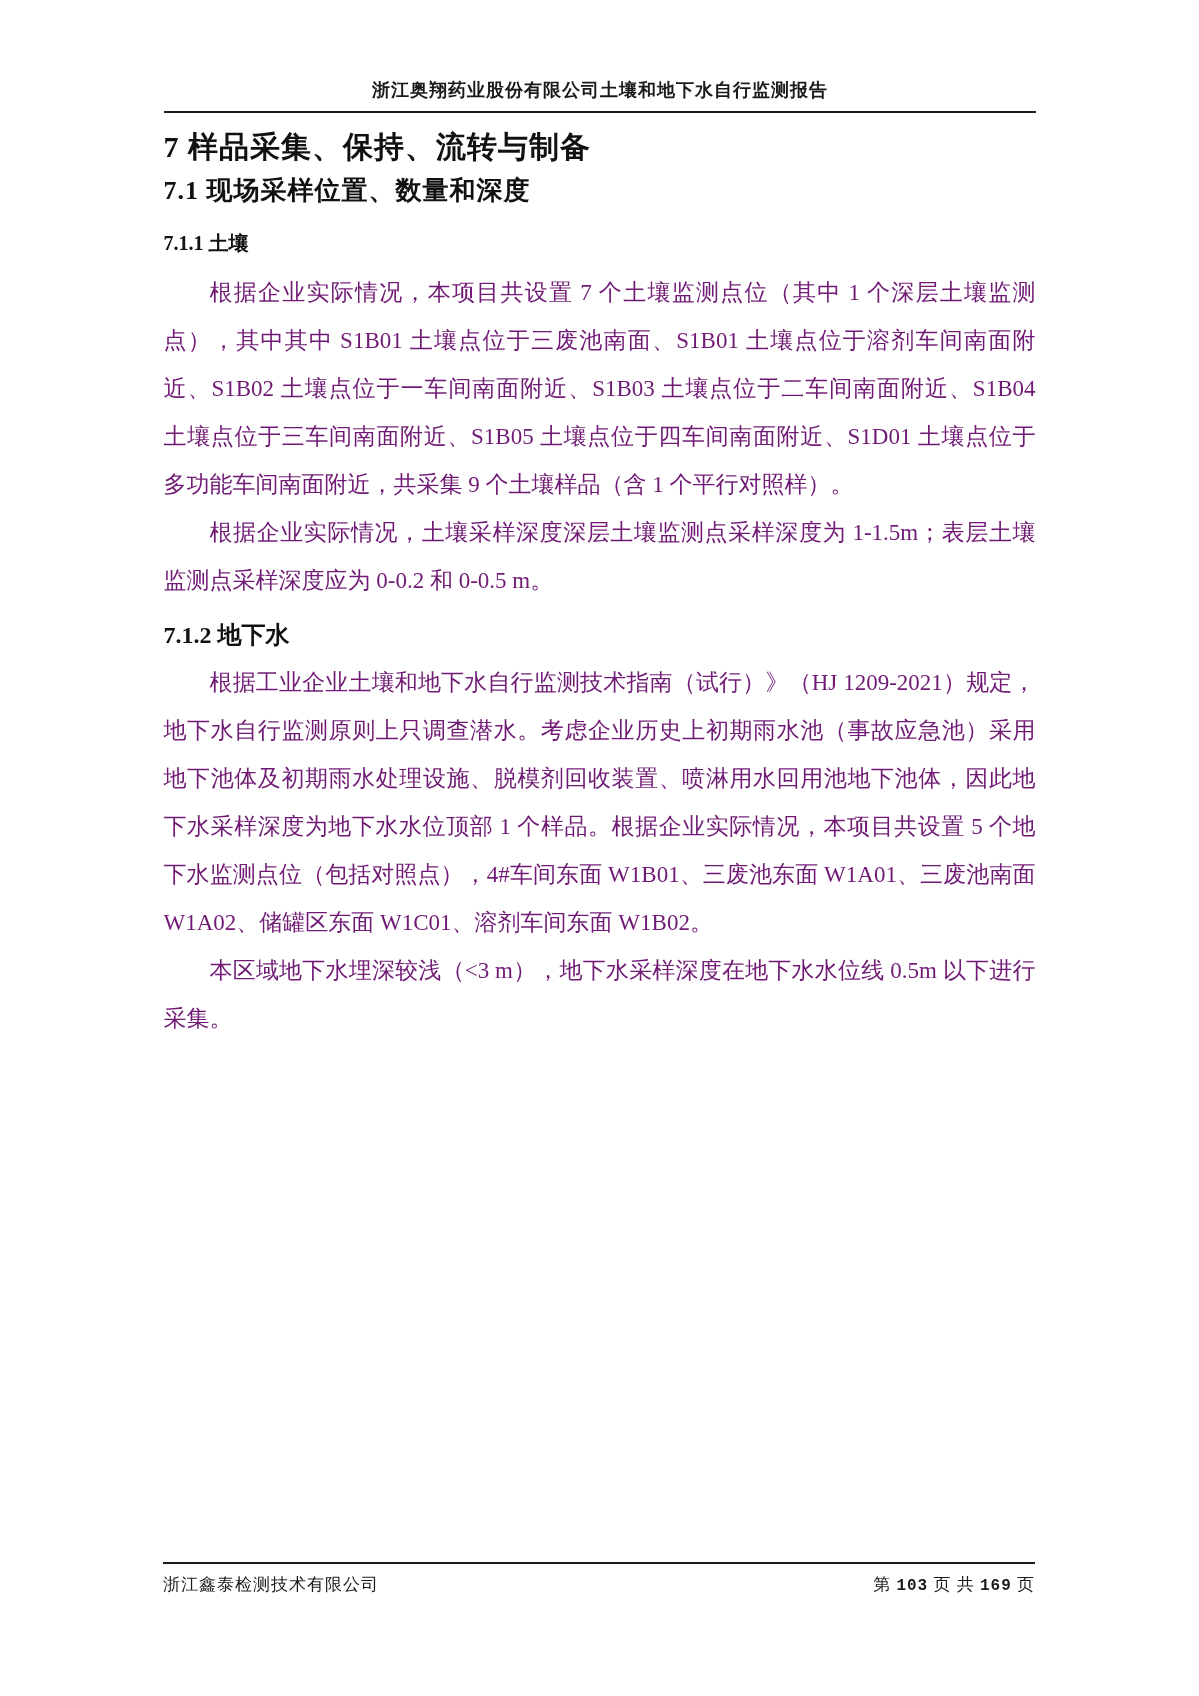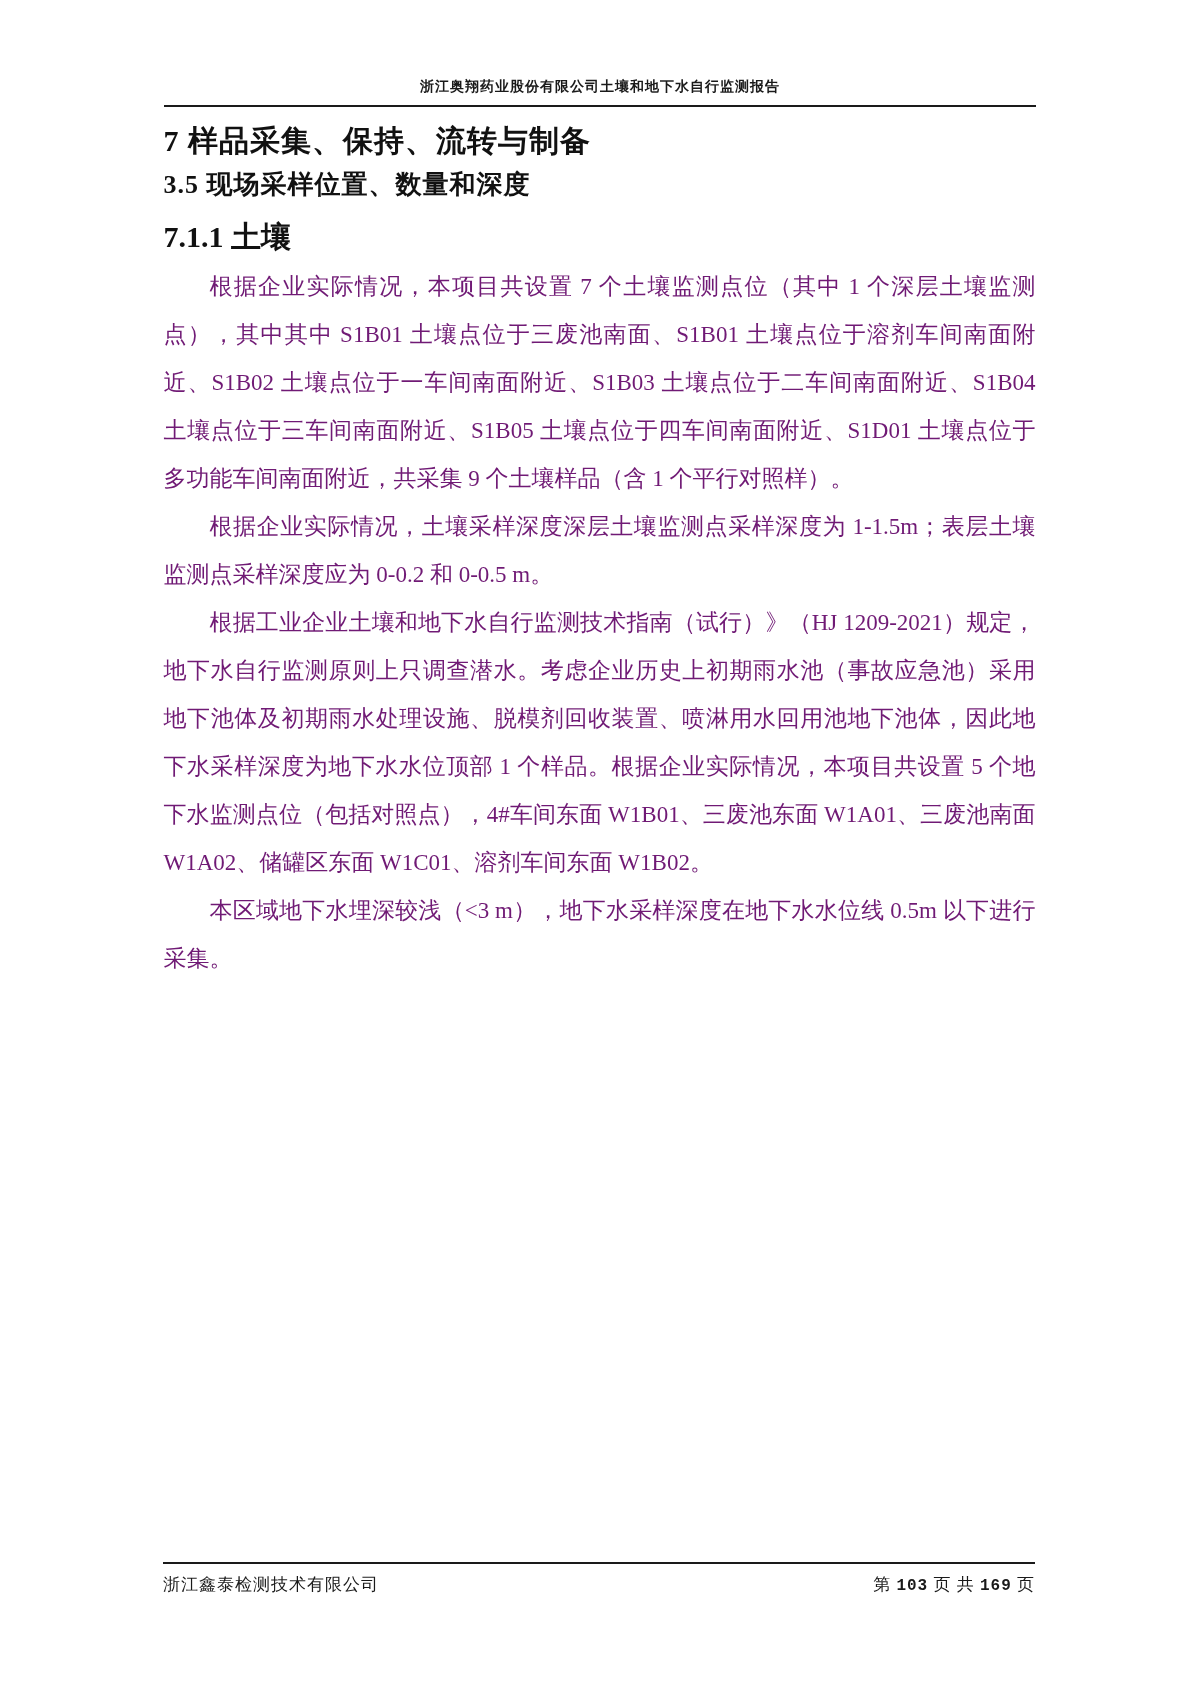--- a/index.html
+++ b/index.html
@@ -17,21 +17,21 @@
     overflow: hidden;
   }
   .header {
     margin: 0 163px 0 164px;
     padding-top: 78px;
     padding-bottom: 9px;
     border-bottom: 2px solid #1a1a1a;
   }
   .header-title {
     text-align: center;
-    font-size: 14px;
+    font-size: 18px;
     font-weight: bold;
     letter-spacing: 1px;
     color: #1a1a1a;
   }
   .content {
     width: 872px;
     margin: 0 auto;
   }
   .h1 {
     font-size: 30px;
@@ -41,21 +41,21 @@
     letter-spacing: 1px;
   }
   .h2 {
     font-size: 26px;
     font-weight: bold;
     margin: 8px 0 0 0;
     line-height: 32px;
     letter-spacing: 1px;
   }
   .h3 {
-    font-size: 30px;
+    font-size: 20px;
     font-weight: bold;
     margin: 20px 0 10px 0;
     line-height: 32px;
   }
   .h3-mid {
     font-size: 24px;
     font-weight: bold;
     margin: 14px 0 8px 0;
     line-height: 32px;
   }
@@ -96,26 +96,27 @@
 <body>
 
 <div class="page">
 
   <div class="header">
     <div class="header-title">浙江奥翔药业股份有限公司土壤和地下水自行监测报告</div>
   </div>
 
   <div class="content">
     <div class="h1">7 样品采集、保持、流转与制备</div>
-    <div class="h2">3.5 现场采样位置、数量和深度</div>
+    <div class="h2">7.1 现场采样位置、数量和深度</div>
 
     <div class="h3">7.1.1 土壤</div>
     <p class="body-para">根据企业实际情况，本项目共设置 7 个土壤监测点位（其中 1 个深层土壤监测点），其中其中 S1B01 土壤点位于三废池南面、S1B01 土壤点位于溶剂车间南面附近、S1B02 土壤点位于一车间南面附近、S1B03 土壤点位于二车间南面附近、S1B04 土壤点位于三车间南面附近、S1B05 土壤点位于四车间南面附近、S1D01 土壤点位于多功能车间南面附近，共采集 9 个土壤样品（含 1 个平行对照样）。</p>
     <p class="body-para">根据企业实际情况，土壤采样深度深层土壤监测点采样深度为 1-1.5m；表层土壤监测点采样深度应为 0-0.2 和 0-0.5 m。</p>
 
+    <div class="h3-mid">7.1.2 地下水</div>
     <p class="body-para">根据工业企业土壤和地下水自行监测技术指南（试行）》（HJ 1209-2021）规定，地下水自行监测原则上只调查潜水。考虑企业历史上初期雨水池（事故应急池）采用地下池体及初期雨水处理设施、脱模剂回收装置、喷淋用水回用池地下池体，因此地下水采样深度为地下水水位顶部 1 个样品。根据企业实际情况，本项目共设置 5 个地下水监测点位（包括对照点），4#车间东面 W1B01、三废池东面 W1A01、三废池南面 W1A02、储罐区东面 W1C01、溶剂车间东面 W1B02。</p>
     <p class="body-para">本区域地下水埋深较浅（&lt;3 m），地下水采样深度在地下水水位线 0.5m 以下进行采集。</p>
   </div>
 
   <div class="footer">
     <div class="footer-company">浙江鑫泰检测技术有限公司</div>
     <div class="footer-page">
       <span>第</span>
       <span class="pagenum">103</span>
       <span>页 共</span>

